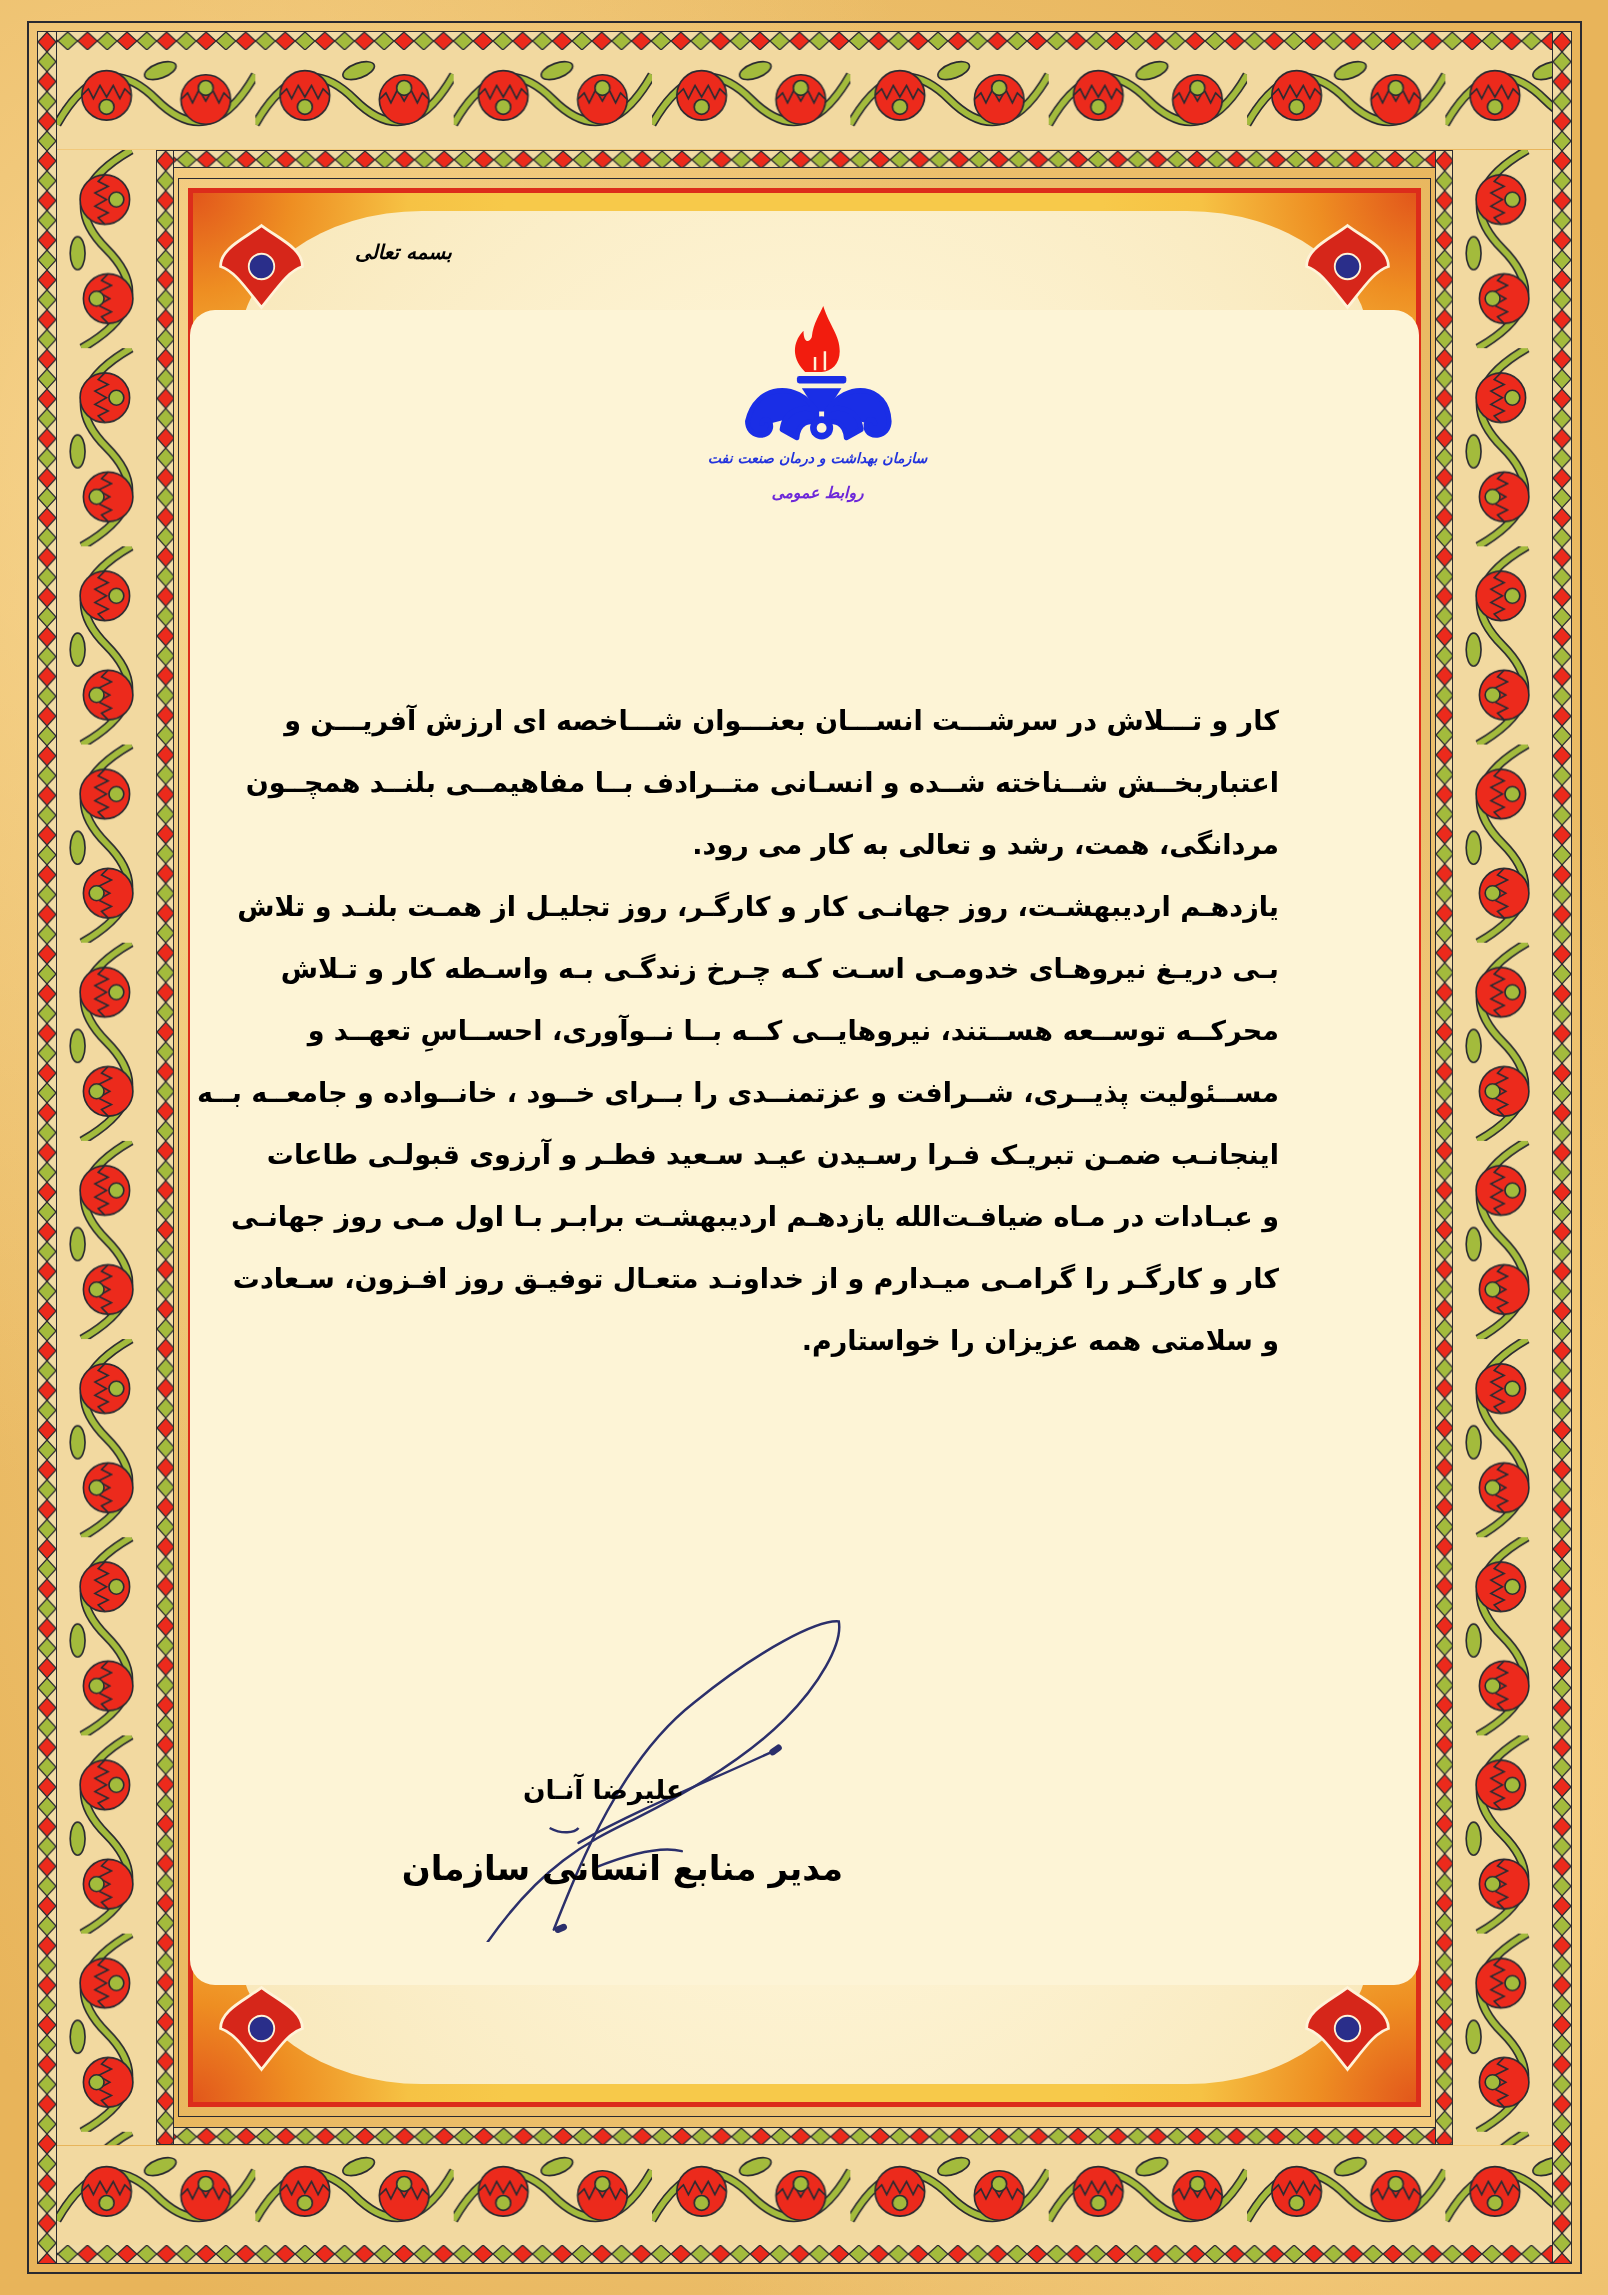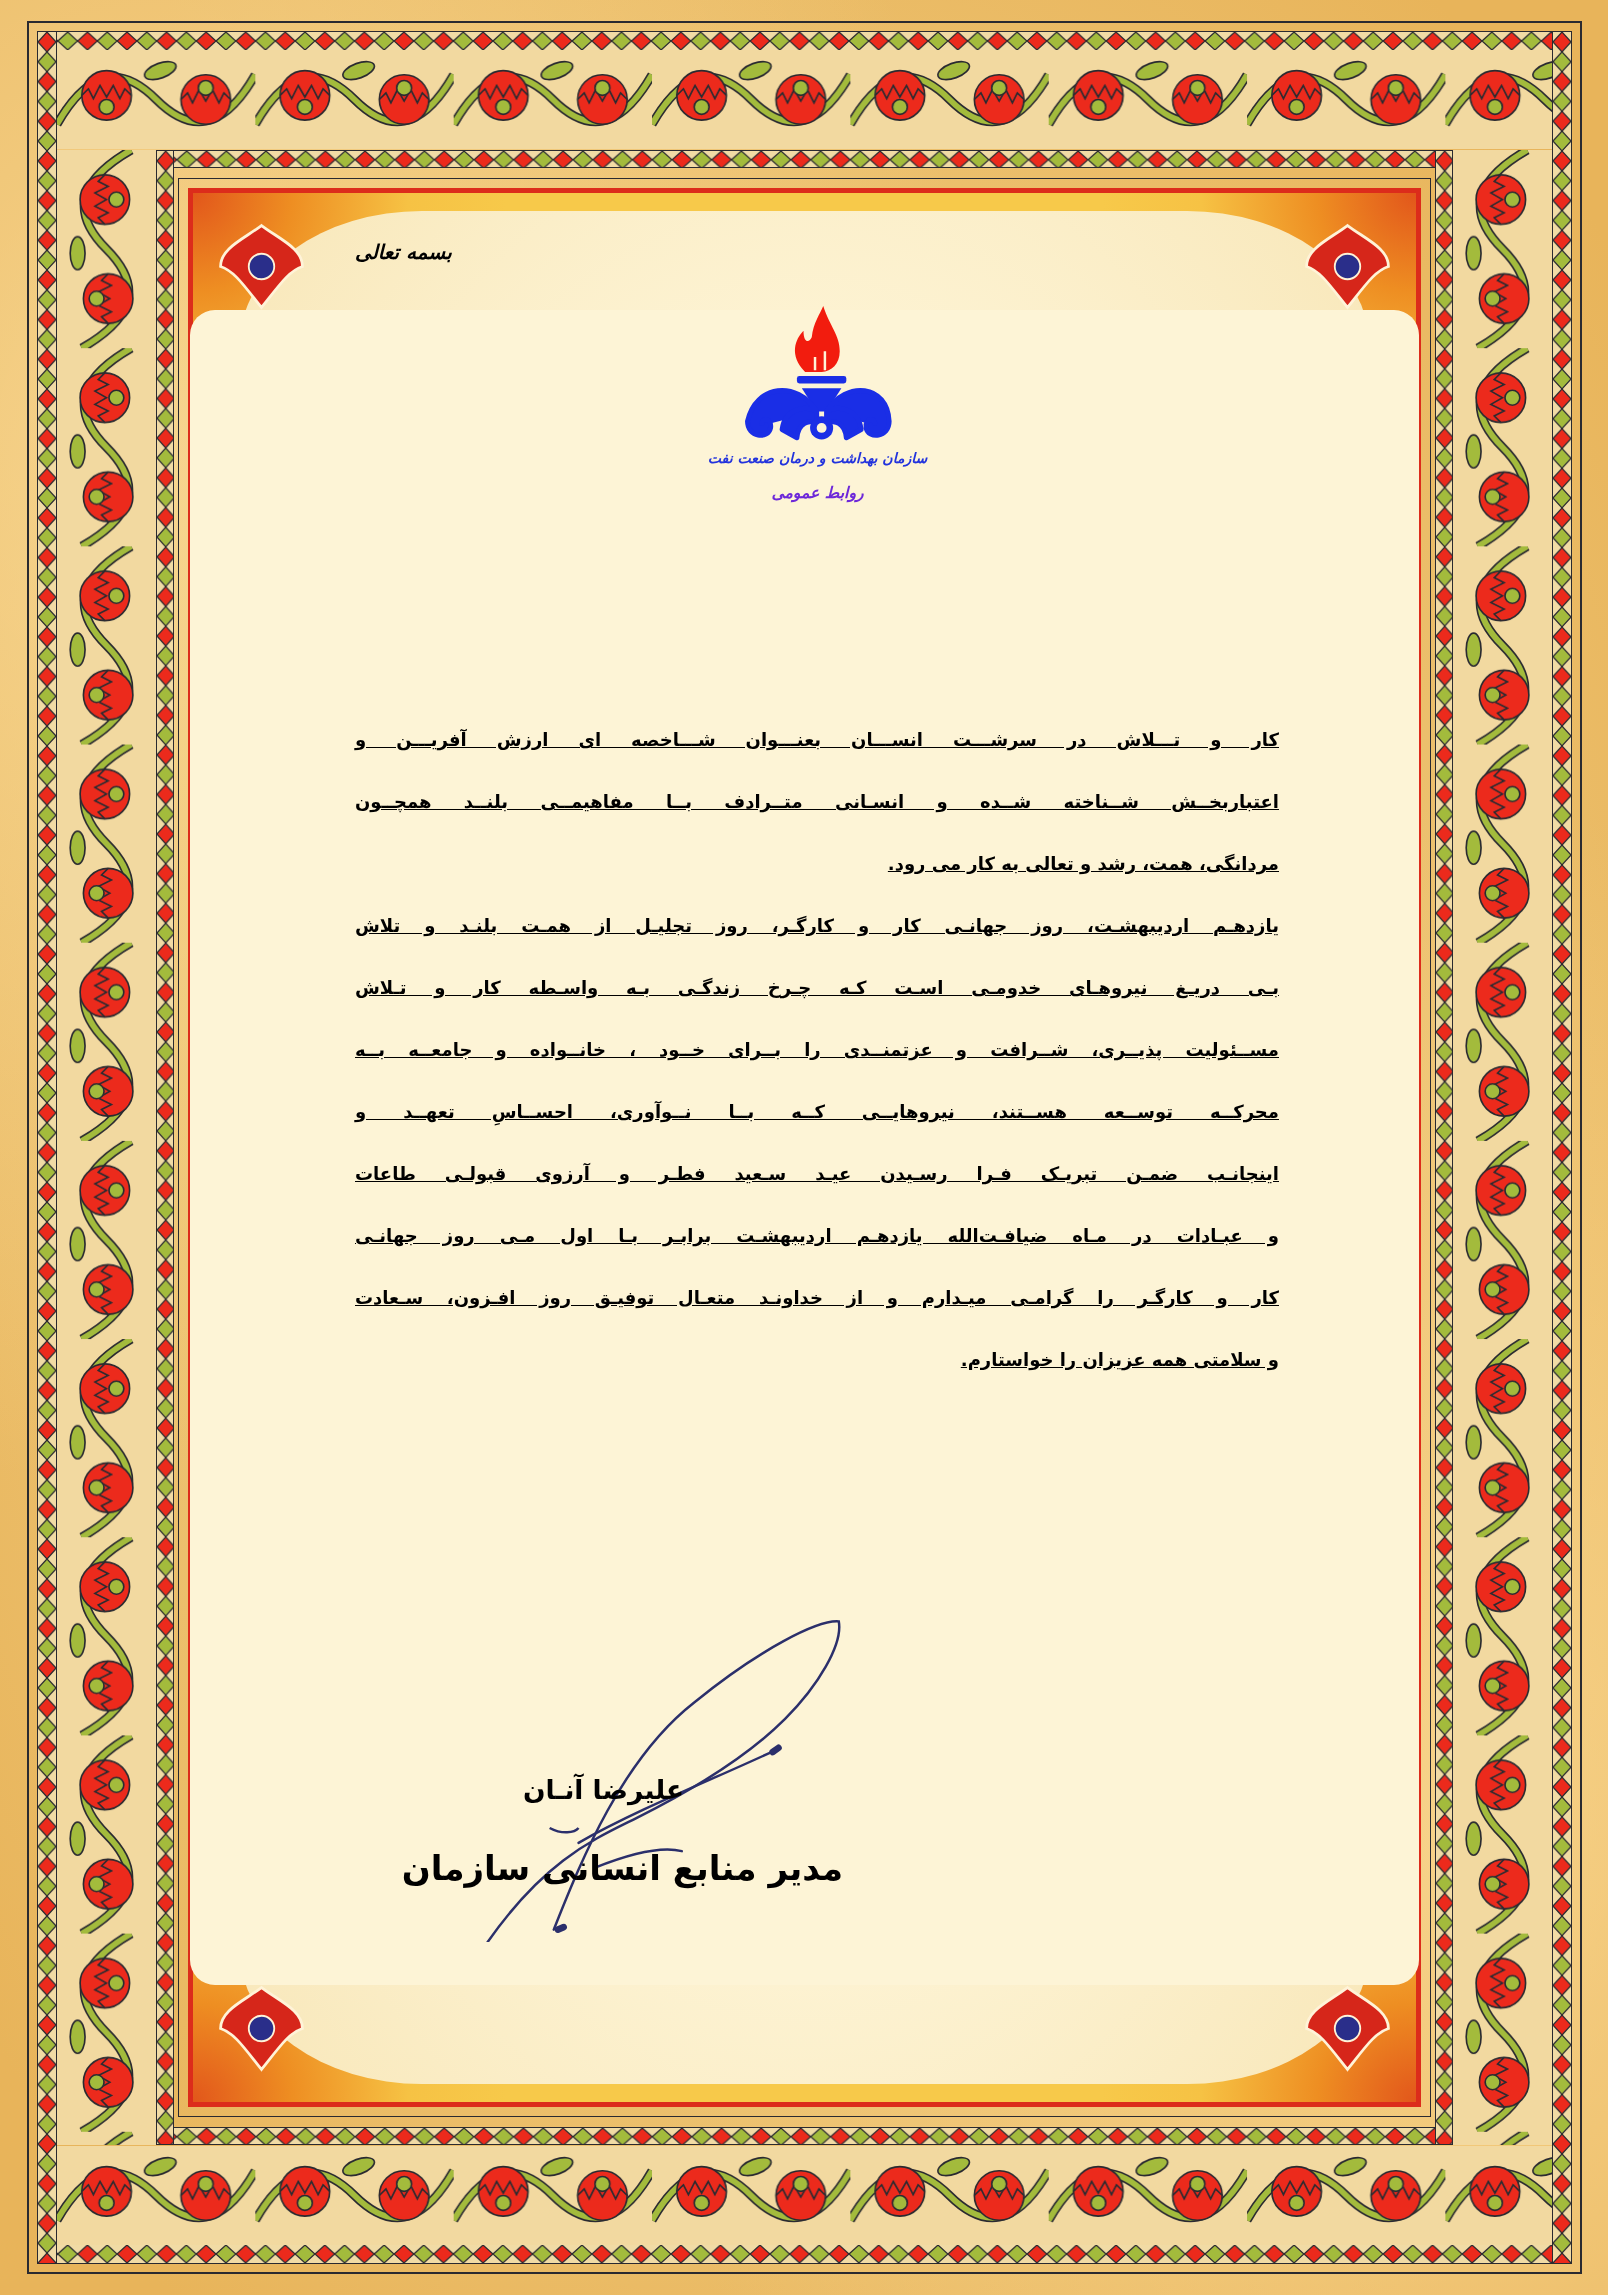--- a/index.html
+++ b/index.html
@@ -76,23 +76,23 @@
     position:absolute; top:227px; left:0; right:0; text-align:center;
     font-family:"DejaVu Serif", serif; font-style:italic; font-weight:bold;
     font-size:14px; color:#2233dd;
   }
   .logo-sub {
     position:absolute; top:260px; left:0; right:0; text-align:center;
     font-family:"DejaVu Serif", serif; font-style:italic; font-weight:bold;
     font-size:15.7px; color:#6d28d9;
   }
   .body-text {
-    position:absolute; top:486px; left:0; width:924px;
+    position:absolute; top:467px; left:0; width:924px;
     font-family:"DejaVu Sans", sans-serif; font-weight:bold;
-    font-size:18px; line-height:62px;text-decoration:underline;
+    font-size:27px; line-height:62px;
   }
   .body-text p { margin:0; }
   .line { display:block; text-align:justify; text-align-last:justify; white-space:nowrap; }
   .line.last { text-align-last:right; }
 
   .signature {
     position:absolute; left:471px; top:1595px; width:496px; height:347px;
   }
   .signer-name {
     position:absolute; top:1774px; left:364px; width:479px; text-align:center;
@@ -277,22 +277,22 @@
 
   <div class="body-text">
     <p>
       <span class="line">کار و تـــلاش در سرشـــت انســـان بعنـــوان شـــاخصه ای ارزش آفریـــن و</span>
       <span class="line">اعتباربخــش شــناخته شــده و انسـانی متــرادف بــا مفاهیمــی بلنــد همچــون</span>
       <span class="line last">مردانگی، همت، رشد و تعالی به کار می رود.</span>
     </p>
     <p>
       <span class="line">یازدهـم اردیبهشـت، روز جهانـی کار و کارگـر، روز تجلیـل از همـت بلنـد و تلاش</span>
       <span class="line">بـی دریـغ نیروهـای خدومـی اسـت کـه چـرخ زندگـی بـه واسـطه کار و تـلاش</span>
+      <span class="line">محرکــه توســعه هســتند، نیروهایــی کــه بــا نــوآوری، احســاسِ تعهــد و</span>
       <span class="line">مســئولیت پذیــری، شــرافت و عزتمنــدی را بــرای خــود ، خانــواده و جامعــه بــه</span>
-      <span class="line">محرکــه توســعه هســتند، نیروهایــی کــه بــا نــوآوری، احســاسِ تعهــد و</span>
     </p>
     <p>
       <span class="line">اینجانـب ضمـن تبریـک فـرا رسـیدن عیـد سـعید فطـر و آرزوی قبولـی طاعات</span>
       <span class="line">و عبـادات در مـاه ضیافـت‌الله یازدهـم اردیبهشـت برابـر بـا اول مـی روز جهانـی</span>
       <span class="line">کار و کارگـر را گرامـی میـدارم و  از خداونـد متعـال توفیـق روز افـزون، سـعادت</span>
       <span class="line last">و سلامتی همه عزیزان را خواستارم.</span>
     </p>
   </div>
 </div>
 

